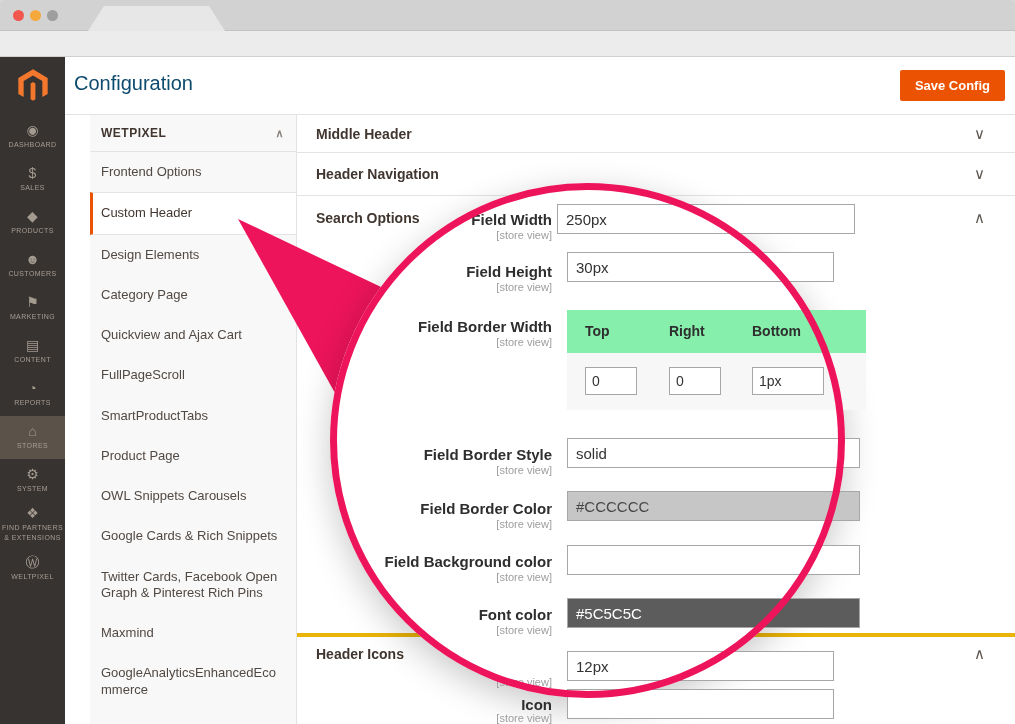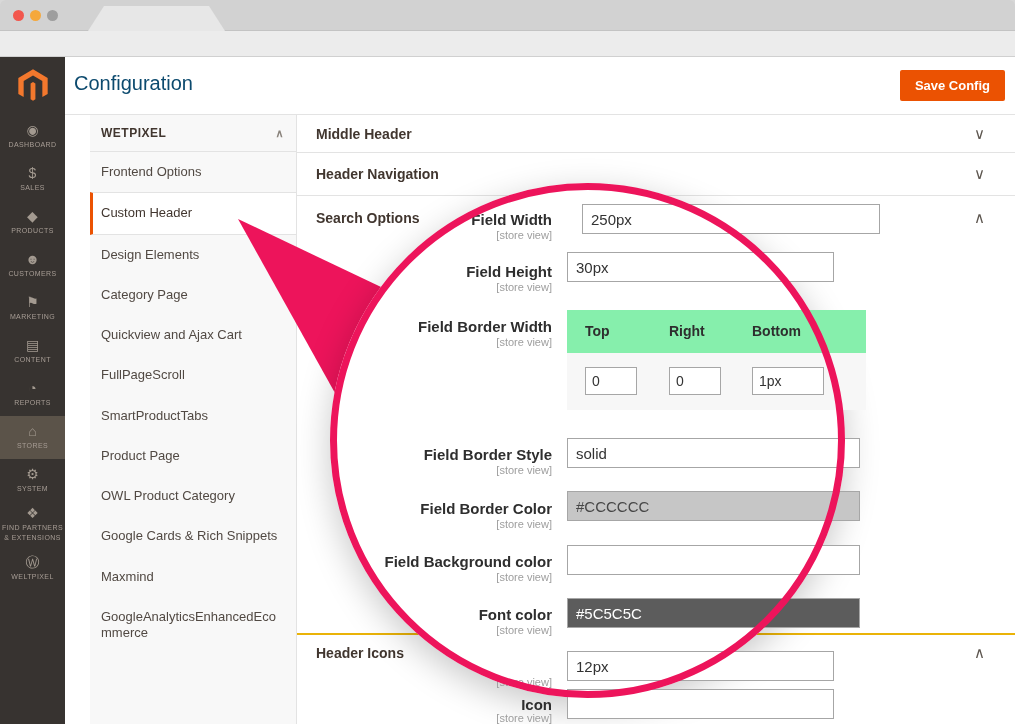--- a/index.html
+++ b/index.html
@@ -54,21 +54,21 @@
 
   
   .config-content { position:absolute; left:297px; top:115px; width:718px; height:609px; background:#fff; }
   .sec-row { display:flex; align-items:center; padding:0 30px 0 19px;
     border-bottom:1px solid #e3e3e3; font-size:14px; font-weight:bold; color:#41362f; cursor:pointer; }
   .sec-chevron { margin-left:auto; font-size:15px; font-weight:normal; color:#5e5750; }
   #sec-middle { height:38px; }
   #sec-hnav { height:43px; }
   #sec-search { height:44px; border-bottom:none; }
   .search-body { height:393px; }
-  #sec-icons { height:38px; border-top:2px solid #eab308; border-bottom:none; }
+  #sec-icons { height:38px; border-top:4px solid #eab308; border-bottom:none; }
   .icons-body { height:53px; }
 
   
   .lens-tail { position:absolute; left:0; top:0; z-index:4; pointer-events:none; }
   .lens-bg { position:absolute; left:330px; top:183px; width:515px; height:515px;
     border-radius:50%; background:#fff; z-index:5;
     box-shadow:0 10px 35px rgba(0,0,0,0.22); }
   .lens-ring { position:absolute; left:330px; top:183px; width:515px; height:515px;
     border-radius:50%; border:7px solid #ed145b; z-index:7; pointer-events:none; }
 
@@ -168,22 +168,23 @@
       <span class="nav-chevron">∧</span>
     </div>
     <div class="nav-item">Frontend Options</div>
     <div class="nav-item active">Custom Header</div>
     <div class="nav-item">Design Elements</div>
     <div class="nav-item">Category Page</div>
     <div class="nav-item">Quickview and Ajax Cart</div>
     <div class="nav-item">FullPageScroll</div>
     <div class="nav-item">SmartProductTabs</div>
     <div class="nav-item">Product Page</div>
-    <div class="nav-item">OWL Product Category</div>
+    <div class="nav-item">OWL Snippets Carousels</div>
     <div class="nav-item">Google Cards &amp; Rich Snippets</div>
+    <div class="nav-item">Twitter Cards, Facebook Open Graph &amp; Pinterest Rich Pins</div>
     <div class="nav-item">Maxmind</div>
     <div class="nav-item">GoogleAnalyticsEnhancedEcommerce</div>
   </div>
 </div>
 
 <div class="config-content">
   <div class="sec-row" id="sec-middle">
     <span>Middle Header</span>
     <span class="sec-chevron">∨</span>
   </div>
@@ -205,21 +206,21 @@
 
 <svg class="lens-tail" width="1015" height="724">
   <polygon points="238,219 400,296 340,402" fill="#ed145b"></polygon>
 </svg>
 <div class="lens-bg"></div>
 
 <div class="magnified">
 
   <div class="m-label" style="top:211px">Field Width</div>
   <div class="m-scope" style="top:229px">[store view]</div>
-  <input class="m-input" style="left: 558px; top: 204px; width: 298px;" value="250px">
+  <input class="m-input" style="left: 533px; top: 204px; width: 298px;" value="250px">
 
   <div class="m-label" style="top:263px">Field Height</div>
   <div class="m-scope" style="top:281px">[store view]</div>
   <input class="m-input" style="left: 543px; top: 252px; width: 267px;" value="30px">
 
   <div class="m-label" style="top:318px">Field Border Width</div>
   <div class="m-scope" style="top:336px">[store view]</div>
   <div class="m-table">
     <div class="m-thead">
       <span class="m-th" style="left:18px">Top</span>

